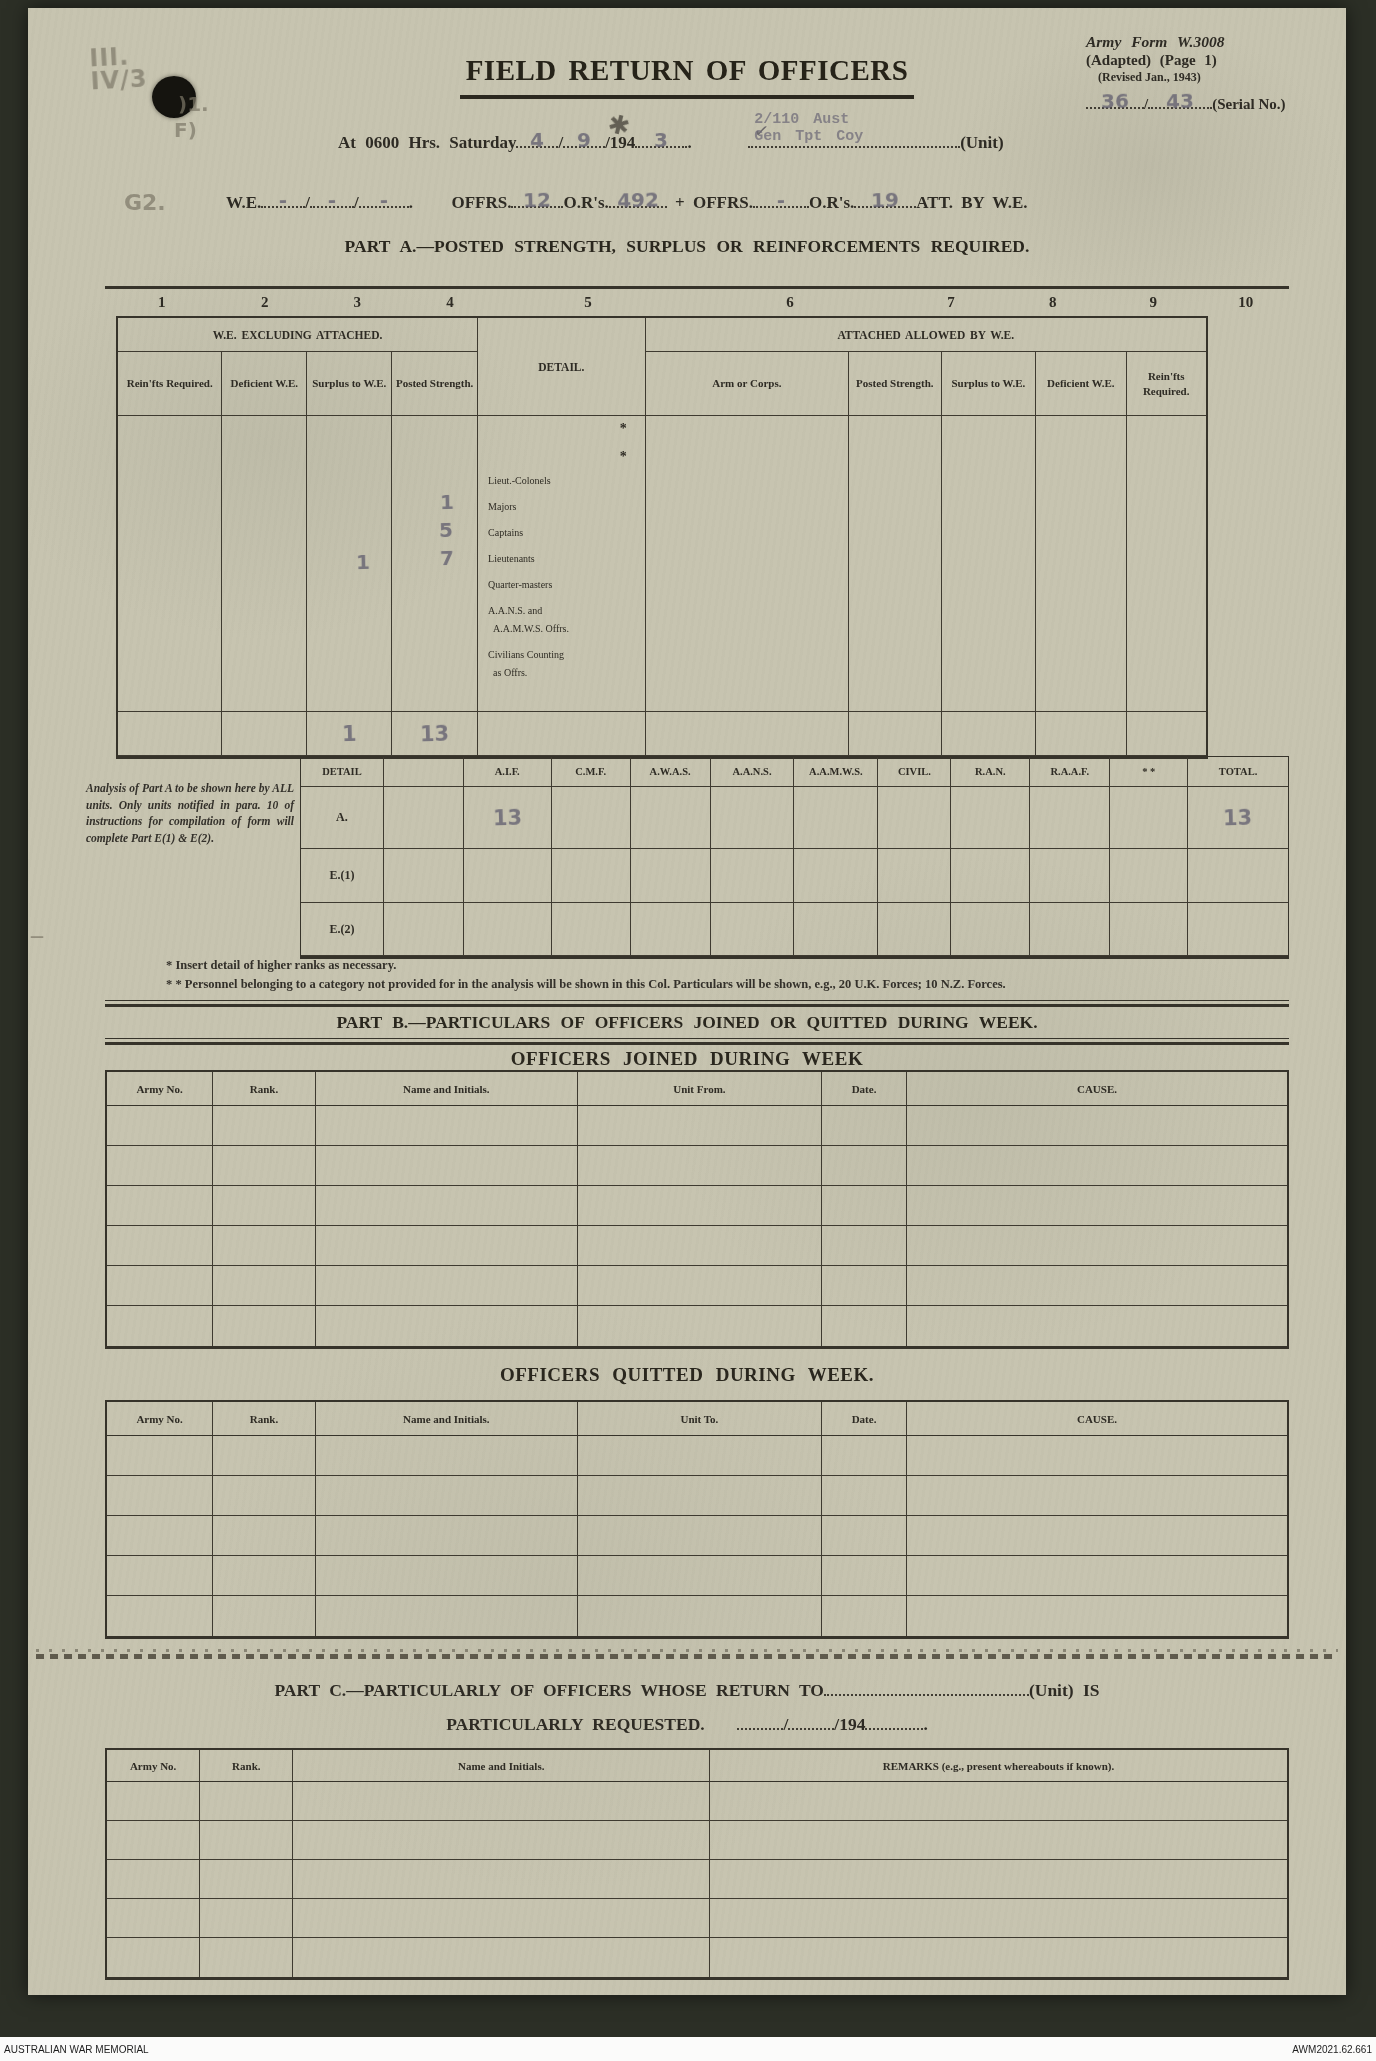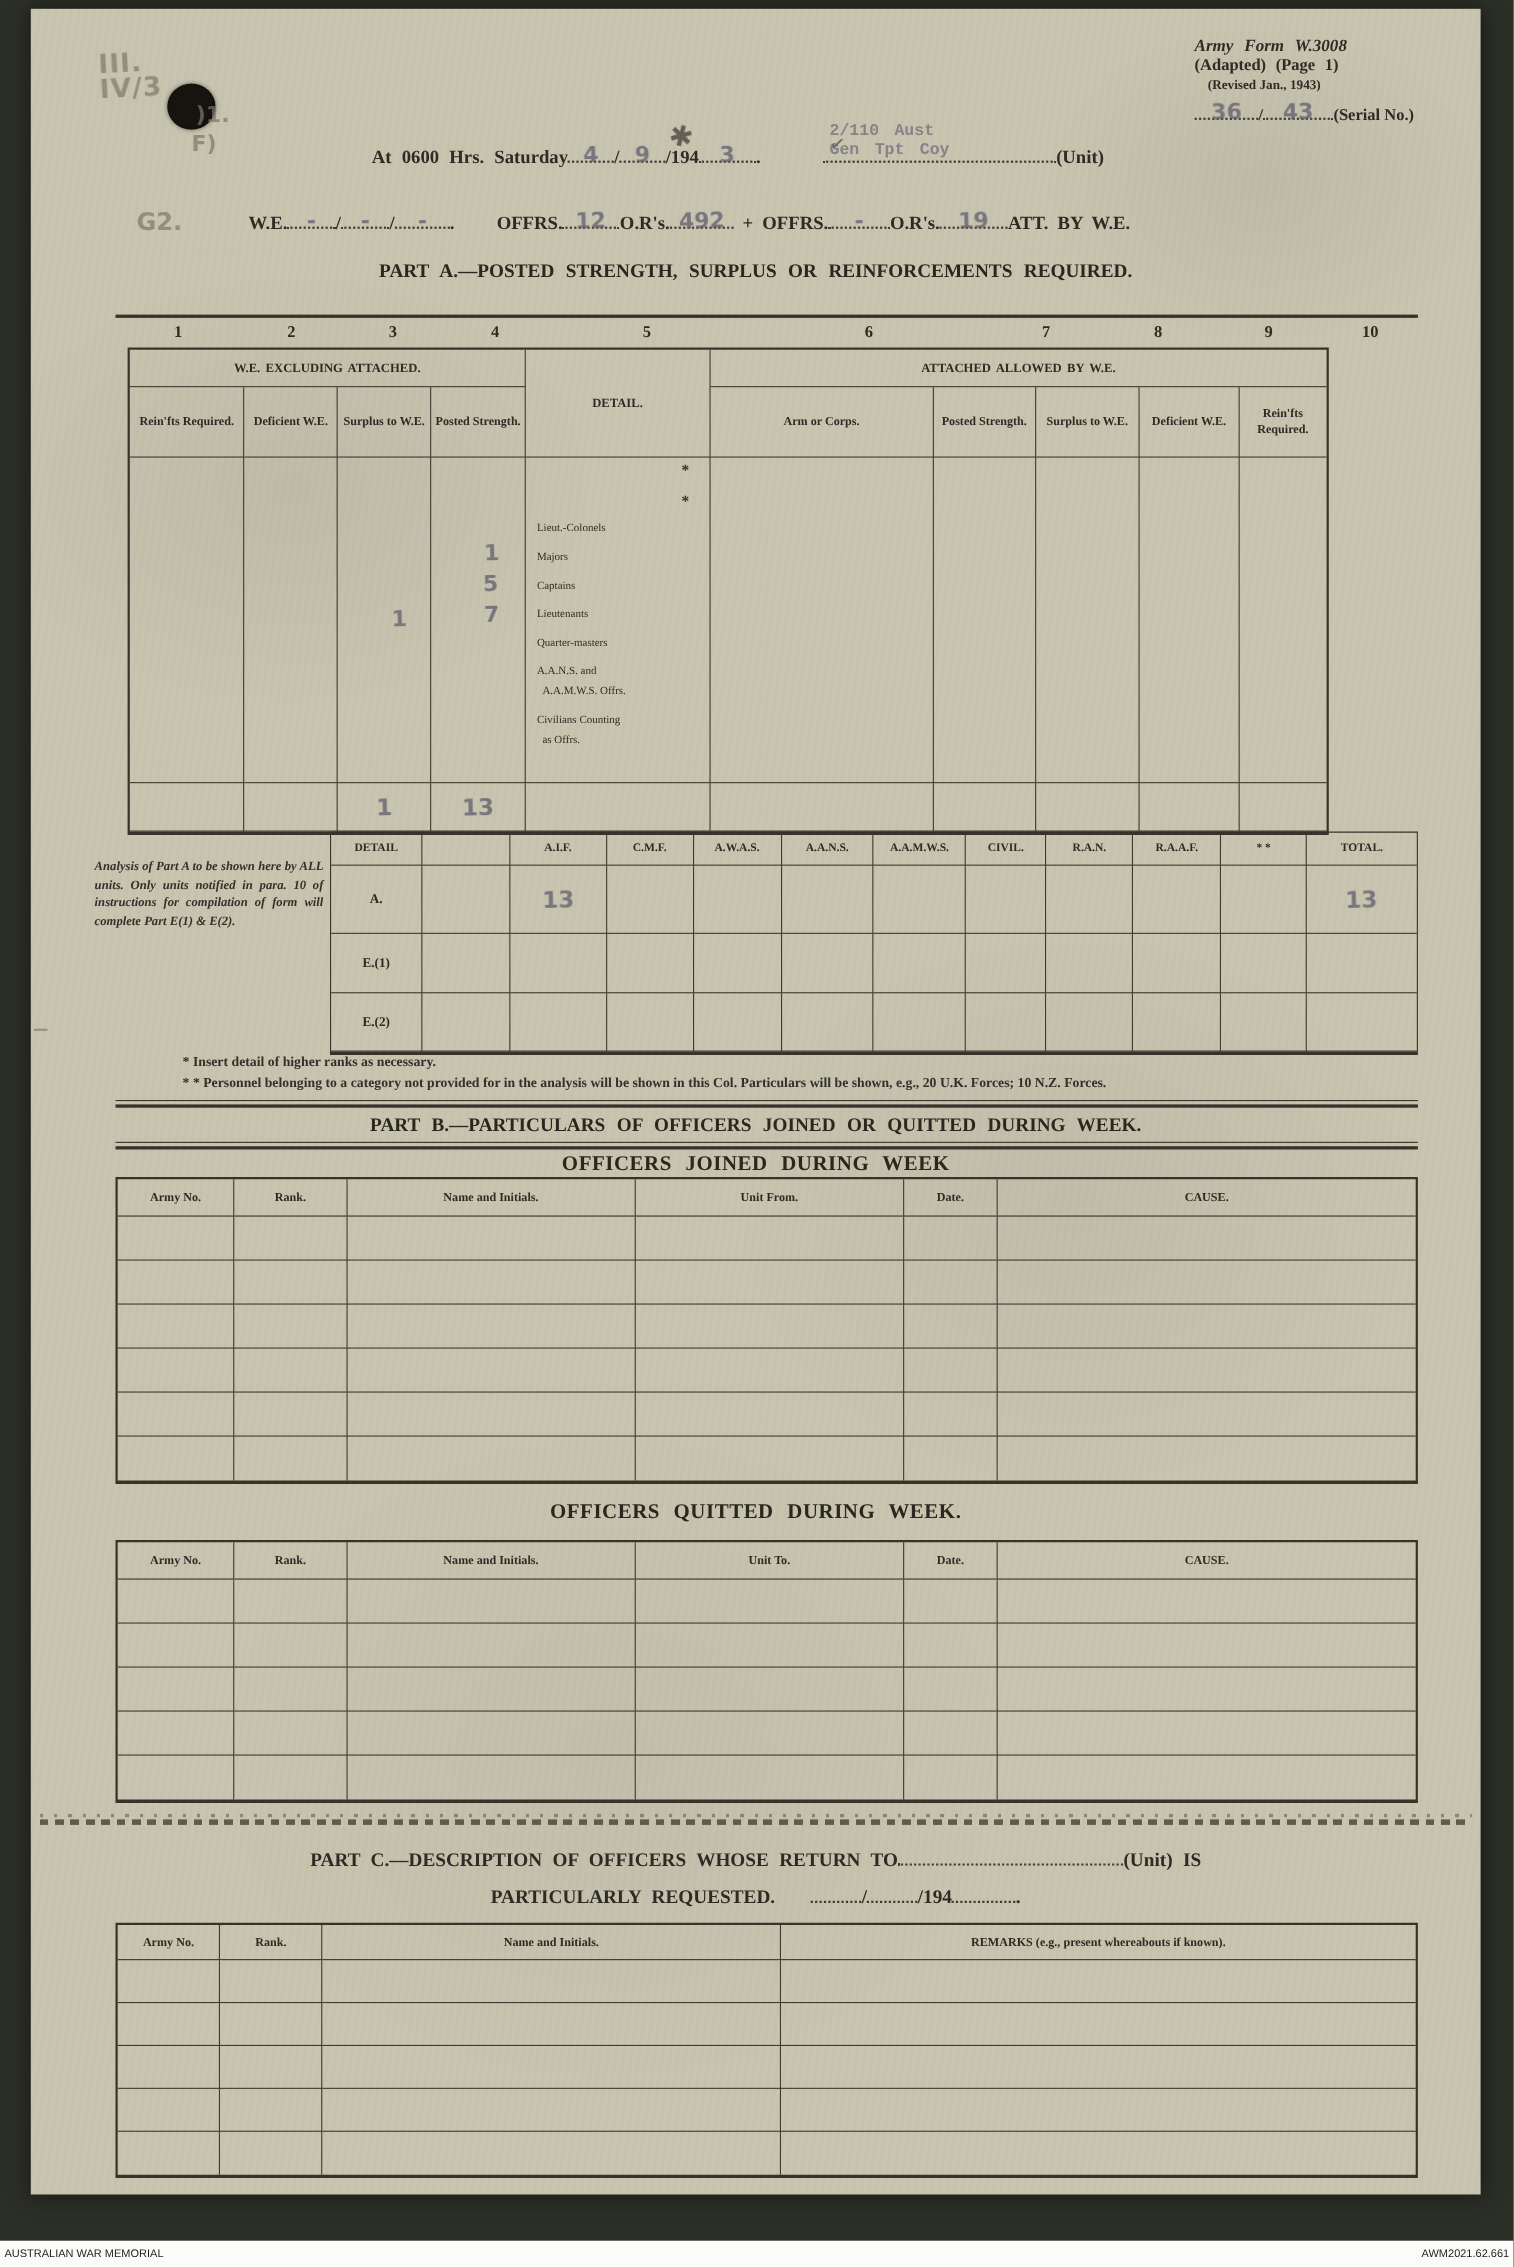--- a/index.html
+++ b/index.html
@@ -184,20 +184,23 @@
     <div>IV/3</div>
   </div>
   <div class="abs" id="punch-hole"></div>
   <div class="abs pencil" id="pencil-mark-1">)1.</div>
   <div class="abs pencil" id="pencil-mark-2">F)</div>
   <div class="abs pencil" id="pencil-mark-3">G2.</div>
   <div class="abs" id="pencil-star">✱</div>
   <div class="abs" id="pen-tick">✓</div>
   <div class="abs pencil" id="margin-mark">—</div>
 
+  <div id="main-title">
+    <span class="tspan">FIELD RETURN OF OFFICERS</span>
+  </div>
 
   <div class="abs" id="form-ref">
     <div class="l1">Army Form W.3008</div>
     <div class="l2">(Adapted)  (Page 1)</div>
     <div class="l3">(Revised Jan., 1943)</div>
     <div id="serial-line">
       <span class="blank" style="width:58px"><span class="hand">36</span></span><span>/</span><span class="blank" style="width:64px"><span class="hand">43</span></span><span>(Serial No.)</span>
     </div>
   </div>
 
@@ -448,21 +451,21 @@
       <div class="bot"></div>
       <div class="bot"></div>
       <div class="bot"></div>
       <div class="last bot"></div>
   </div>
 
   <div class="abs" id="perforation2"></div>
   <div class="abs" id="perforation"></div>
 
   <div class="abs" id="pc-title1">
-    <span>PART C.—DESCRIPTION OF OFFICERS WHOSE RETURN TO</span><span class="blank" style="width:205px"></span><span>(Unit) IS</span>
+    <span>PART C.—PARTICULARLY OF OFFICERS WHOSE RETURN TO</span><span class="blank" style="width:205px"></span><span>(Unit) IS</span>
   </div>
   <div class="abs" id="pc-title2">
     <span>PARTICULARLY REQUESTED.</span>
     <span style="display:inline-block;width:14px"></span>
     <span class="blank" style="width:46px"></span><span>/</span><span class="blank" style="width:46px"></span><span>/194</span><span class="blank" style="width:58px"></span><span>.</span>
   </div>
 
   <div class="abs form-table" id="partc-table">
     <div class="h">Army No.</div>
     <div class="h">Rank.</div>

